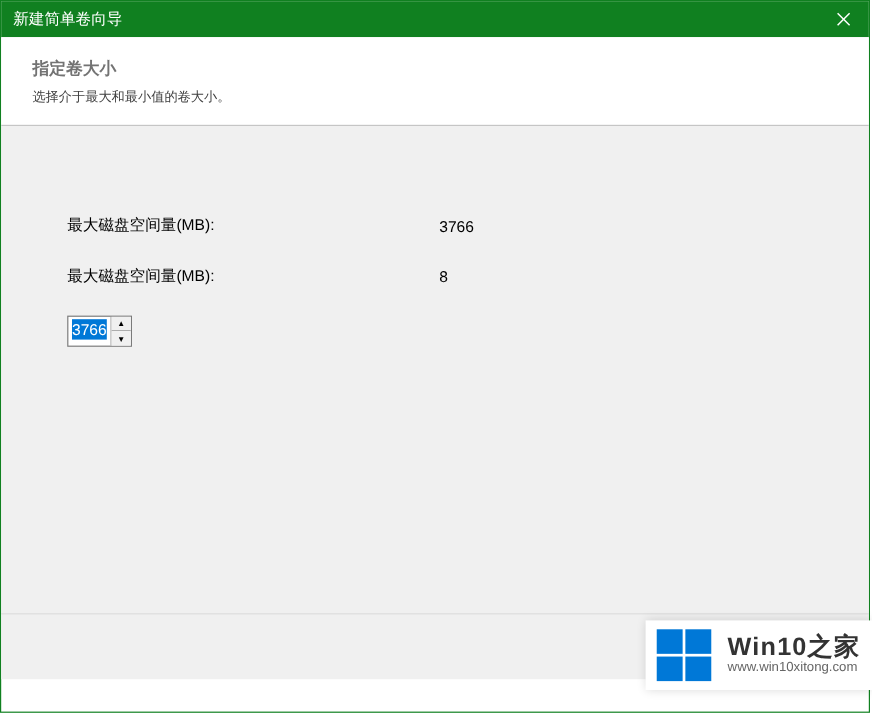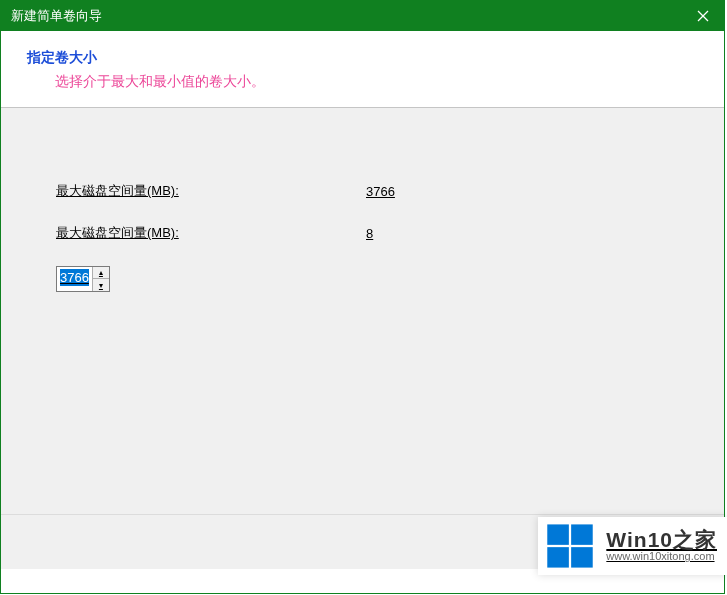--- a/index.html
+++ b/index.html
@@ -28,27 +28,26 @@
       cursor: pointer;
       color: #fff;
       font-size: 14px;
     }
     .close-btn svg { width: 12px; height: 12px; }
     .header-area {
       background: #fff;
       padding: 18px 20px 16px 26px;
       border-bottom: 1px solid #c5c5c5;
     }
-    .page-title { font-size: 14px; font-weight: bold; color: #1d4ed8; font-family: Liberation Mono, monospace; }
-    .page-subtitle { font-size: 14px; color: #ec4899; margin-top: 6px; margin-left: 28px; }
+    .page-title { font-size: 14px; font-weight: bold; color: #737373; font-family: Liberation Mono, monospace; }
+    .page-subtitle { font-size: 11px; color: #404040; margin-top: 6px; }
     .body-area {
       background: #f0f0f0;
       height: 406px;
       padding: 74px 26px 0 55px;
-      text-decoration: underline;
     }
     .row { display: flex; align-items: center; margin-bottom: 24px; font-size: 13px; color: #000; }
     .label { width: 310px; }
     .value { }
     .spinner-wrap { display: inline-flex; align-items: stretch; border: 1px solid #7a7a7a; background: #fff; height: 26px; }
     .spinner-btns {
       display: flex; flex-direction: column;
       border-left: 1px solid #adadad;
     }
     .spin {
@@ -81,21 +80,20 @@
       font-family: inherit;
       min-width: 100px;
     }
     .watermark {
       position: absolute;
       right: 0; bottom: 20px;
       display: flex; align-items: center;
       background: #fff;
       padding: 4px 10px 4px 4px;
       box-shadow: 0 0 8px rgba(0,0,0,.15);
-      text-decoration: underline;
     }
     .wm-icon { width: 56px; height: 50px; margin-right: 8px; }
     .wm-text { line-height: 1.05; }
     .wm-top { font-size: 21px; font-weight: bold; color: #333; letter-spacing: 1px; }
     .wm-bottom { font-size: 11px; color: #666; }
     .selected-text {
       background: #0078d7;
       color: #fff;
       padding: 1px 0;
     }

